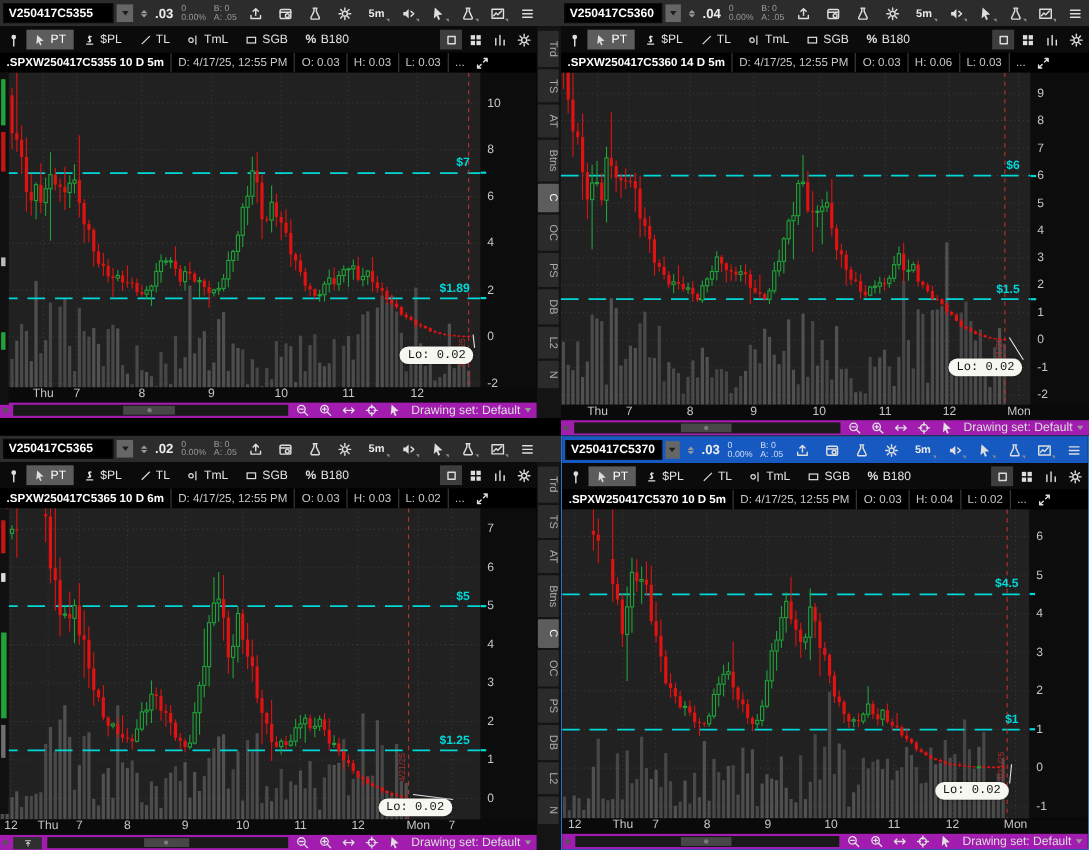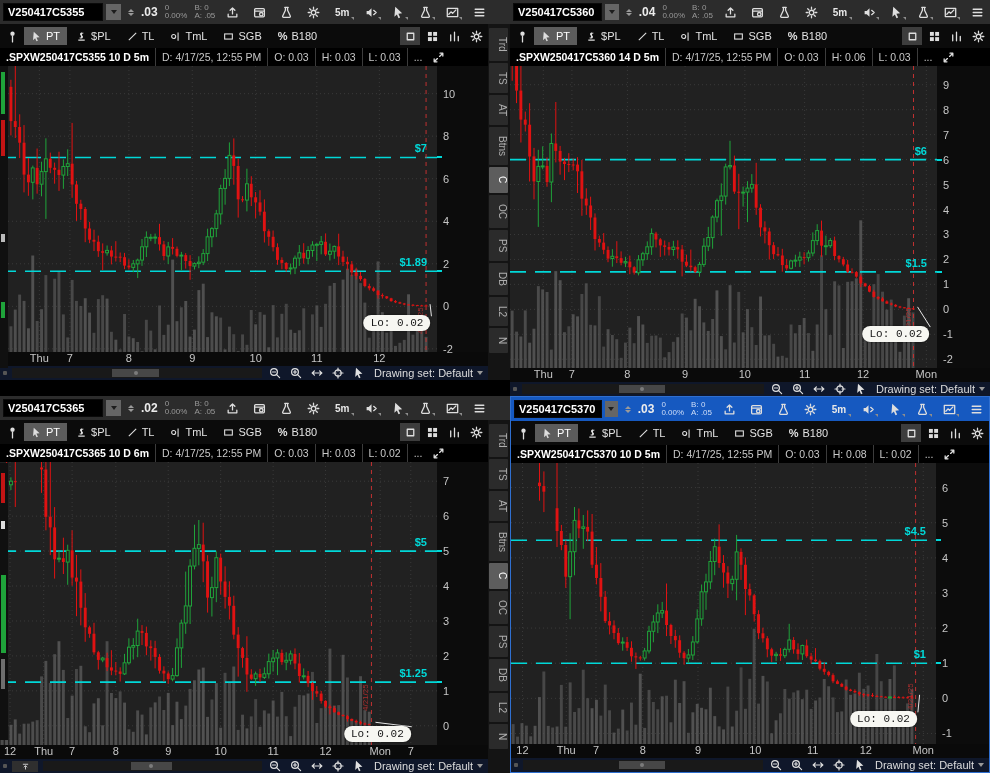--- a/index.html
+++ b/index.html
@@ -51,21 +51,21 @@
   .gutter{position:relative;background:#0c0c0c;font-size:11px;color:#c6c6c6;}
   .ytick{position:absolute;left:6px;}
   .lvl-dash{position:absolute;left:0;width:5px;height:2px;background:#00d8d8;}
   .lvl-label{position:absolute;color:#00d8d8;font-size:11px;font-weight:bold;}
   .lo-badge{position:absolute;background:#f7f7f2;color:#161616;font-size:11px;padding:0 7px;height:16px;line-height:16px;border-radius:8px;white-space:nowrap;box-shadow:0 0 2px rgba(0,0,0,.6);font-family:Liberation Mono, monospace;}
   .xrow{height:14px;min-height:14px;display:flex;background:#0a0a0a;}
   .xaxis{flex:1;position:relative;font-size:11px;color:#c6c6c6;overflow:visible;}
   .xaxis span{position:absolute;top:0;transform:translateX(-50%);}
   .xgut{background:#0a0a0a;}
   
-  .bbar{height:14px;min-height:14px;display:flex;align-items:center;background:#0f172a;padding:0 3px;gap:5px;font-size:11px;color:#ddd;}
+  .bbar{height:14px;min-height:14px;display:flex;align-items:center;background:#a21caf;padding:0 3px;gap:5px;font-size:11px;color:#ddd;}
   .bb-dot{width:4px;height:4px;background:#555;border-radius:1px;}
   .jumpbtn{width:26px;height:11px;background:#2f2f2f;display:none;align-items:center;justify-content:center;cursor:pointer;}
   .panel.hasjump .jumpbtn{display:flex;}
   .jumpbtn svg{width:9px;height:9px;stroke:#ccc;fill:none;stroke-width:1.3;}
   .track{flex:1;height:10px;background:#191919;position:relative;cursor:pointer;}
   .thumb{position:absolute;left:40%;width:19%;top:1px;bottom:1px;background:#474747;}
   .thumb::after{content:"";position:absolute;left:50%;top:50%;width:4px;height:4px;margin:-2px 0 0 -2px;border-radius:50%;background:#7b7b7b;}
   .bbi{width:16px;height:13px;display:flex;align-items:center;justify-content:center;cursor:pointer;flex:0 0 auto;}
   .bbi svg{width:12px;height:12px;stroke:#e0e0e0;fill:none;stroke-width:1.2;stroke-linecap:round;}
   .bbi svg .fil{fill:#e0e0e0;stroke:none;}
@@ -1843,21 +1843,21 @@
               <svg viewBox="0 0 12 12">
                 <circle cx="6" cy="6" r="2.1"></circle>
                 <path d="M6,1.1 V2.8 M6,9.2 V10.9 M1.1,6 H2.8 M9.2,6 H10.9 M2.5,2.5 L3.7,3.7 M8.3,8.3 L9.5,9.5 M2.5,9.5 L3.7,8.3 M8.3,3.7 L9.5,2.5"></path>
               </svg>
             </span>
         </div>
         <div class="trow">
           <span class="tsym">.SPXW250417C5370 10 D 5m</span>
           <span class="tcell">D: 4/17/25, 12:55 PM</span>
           <span class="tcell">O: 0.03</span>
-          <span class="tcell">H: 0.08</span>
+          <span class="tcell">H: 0.04</span>
           <span class="tcell">L: 0.02</span>
           <span class="tcell">...</span>
           <span class="tfill"></span>
           <span class="tbi">
               <svg viewBox="0 0 12 12">
                 <path d="M2,10 L5,7 M2,10 H4.6 M2,10 V7.4 M10,2 L7,5 M10,2 H7.4 M10,2 V4.6"></path>
               </svg>
             </span>
         </div>
         <div class="chart-row">

